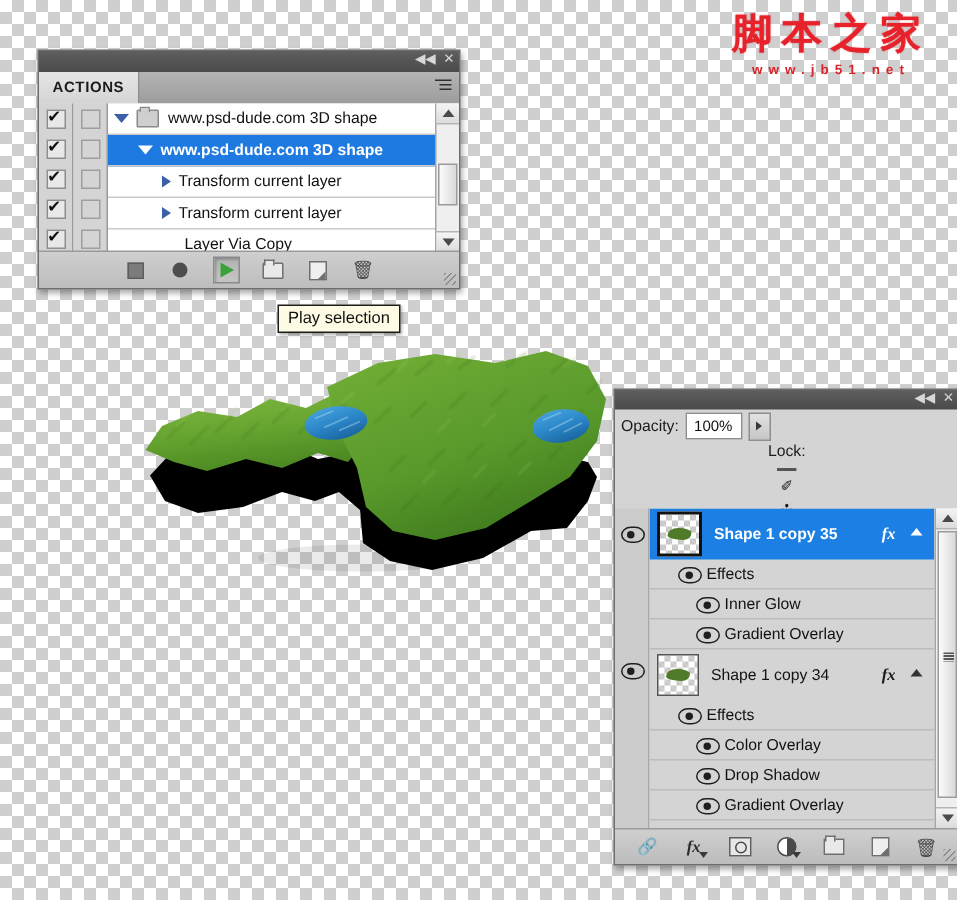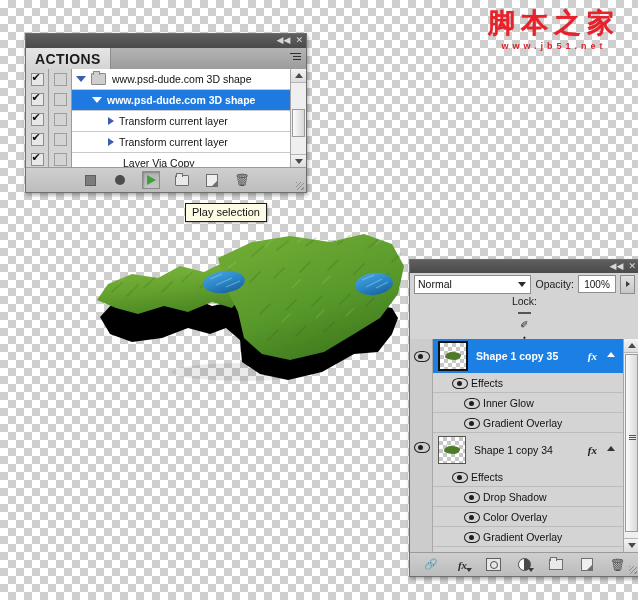--- a/index.html
+++ b/index.html
@@ -28,21 +28,21 @@
 
   
   #artwork{position:absolute;left:92px;top:222px;width:330px;height:170px;}
 
   
   .ps-panel{position:absolute;background:#d4d4d4;border:1px solid #6e6e6e;box-shadow:1px 2px 4px rgba(0,0,0,.35);}
   .ps-titlebar{height:14px;background:linear-gradient(#5f5f5f,#4a4a4a);position:relative;}
   .ps-titlebar .tb-ctrls{position:absolute;right:3px;top:1px;display:flex;gap:5px;align-items:center;}
   .tb-ico{font-size:9px;color:#d8d8d8;line-height:11px;font-family:"DejaVu Sans",sans-serif;}
   .ps-tabbar{height:21px;background:linear-gradient(#b9b9b9,#9d9d9d);display:flex;align-items:stretch;border-bottom:1px solid #7d7d7d;position:relative;}
-  .ps-tab{display:flex;align-items:center;padding:0 9px;font-size:14px;font-weight:bold;color:#2b2b2b;
+  .ps-tab{display:flex;align-items:center;padding:0 9px;font-size:10px;font-weight:bold;color:#2b2b2b;
           background:linear-gradient(#cfcfcf,#b6b6b6);border-right:1px solid #8d8d8d;letter-spacing:.4px;}
   .ps-tab.active{background:linear-gradient(#e6e6e6,#d4d4d4);color:#1a1a1a;}
   .ps-tab.inactive{background:linear-gradient(#b4b4b4,#9c9c9c);color:#3a3a3a;}
   .tab-filler{flex:1;background:linear-gradient(#b4b4b4,#9c9c9c);position:relative;}
   .menu-burger{position:absolute;right:5px;top:5px;width:11px;height:9px;}
   .menu-burger i{display:block;height:1px;background:#2f2f2f;margin-bottom:2px;}
   .menu-burger i:first-child{width:11px;}
   .menu-burger i:nth-child(2){width:8px;margin-left:3px;}
   .menu-burger i:nth-child(3){width:8px;margin-left:3px;}
 
@@ -351,24 +351,20 @@
 <div id="layers-panel" class="ps-panel">
   <div class="ps-titlebar">
     <div class="tb-ctrls">
       <span class="tb-ico">◀◀</span>
       <span class="tb-ico">✕</span>
     </div>
   </div>
 
 
   <div class="lp-modes">
-    <div class="blend-select">
-      <span>Normal</span>
-      <span class="caret"></span>
-    </div>
     <span class="lp-lab">Opacity:</span>
     <div class="num-field">
       <span>100%</span>
     </div>
     <div class="stepper">
         <span></span>
       </div>
   </div>
 
   <div class="lp-lock">
@@ -434,26 +430,26 @@
         <span class="fx-caret"></span>
       </div>
       <div class="erow">
         <div class="indent1"></div>
         <div class="eye"></div>
         <span class="ename">Effects</span>
       </div>
       <div class="erow">
         <div class="indent2"></div>
         <div class="eye"></div>
+        <span class="ename">Color Overlay</span>
+      </div>
+      <div class="erow">
+        <div class="indent2"></div>
+        <div class="eye"></div>
         <span class="ename">Drop Shadow</span>
-      </div>
-      <div class="erow">
-        <div class="indent2"></div>
-        <div class="eye"></div>
-        <span class="ename">Color Overlay</span>
       </div>
       <div class="erow">
         <div class="indent2"></div>
         <div class="eye"></div>
         <span class="ename">Gradient Overlay</span>
       </div>
     </div>
 
     <div class="vscroll">
       <div class="arw up">

